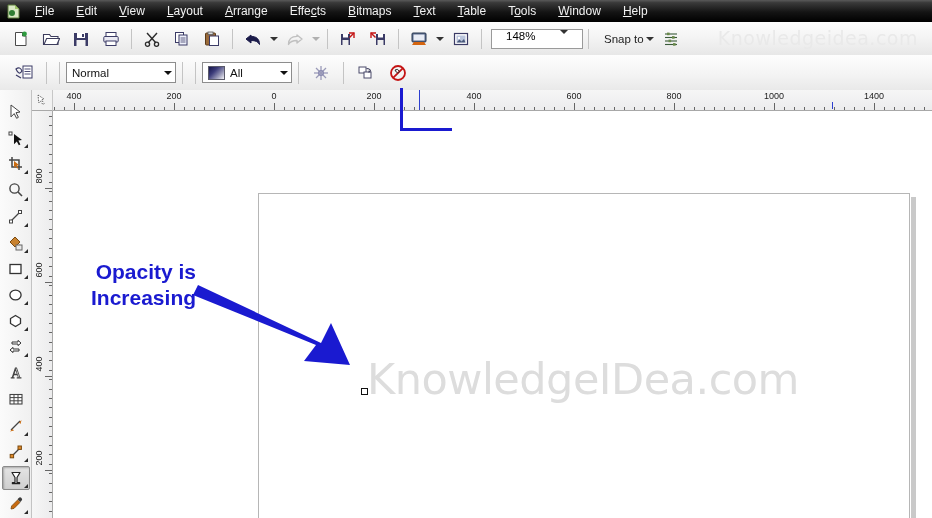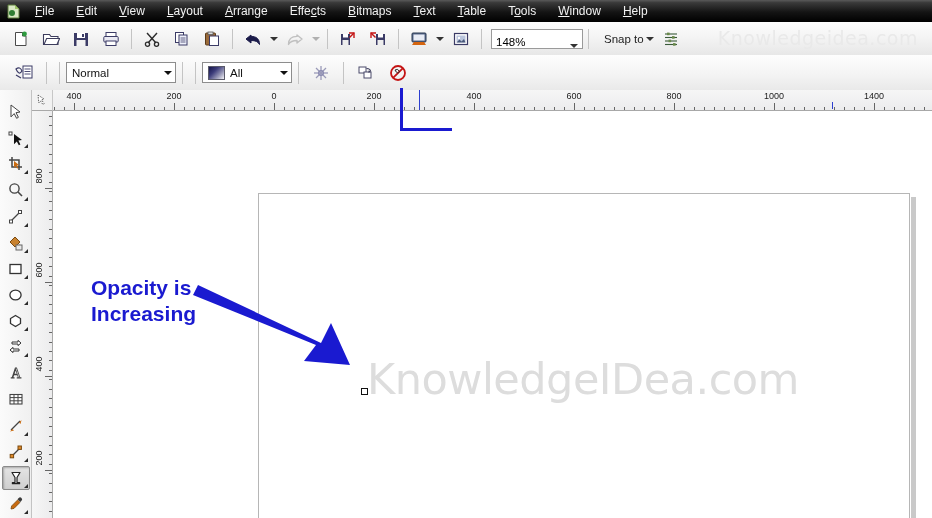--- a/index.html
+++ b/index.html
@@ -39,22 +39,22 @@
   .tb-caret{
     width:12px;height:24px;display:flex;align-items:center;justify-content:center;
   }
   .caret{
     width:0;height:0;border-left:4px solid transparent;border-right:4px solid transparent;
     border-top:4px solid #333;
   }
   .caret.dim{border-top-color:#b0b0b0;}
   .zoom-combo{
     width:92px;height:20px;background:#fff;border:1px solid #9a9a9a;
-    display:flex;align-items:flex-end;justify-content:space-between;
-    font-size:11.5px;color:#000;padding:0 4px;box-sizing:border-box;margin-left:4px;
+    display:flex;align-items:flex-start;justify-content:space-between;
+    font-size:11.5px;color:#000;padding:0 14px;box-sizing:border-box;margin-left:4px;
   }
   .snapto{font-size:11.5px;color:#222;margin-left:10px;white-space:nowrap;}
   .watermark-top{
     position:absolute;right:14px;top:27px;font-size:19px;color:#e9e9e9;
     font-family:"DejaVu Sans",sans-serif;letter-spacing:.5px;user-select:none;
   }
 
   
   .propbar{
     position:absolute;left:0;top:55px;width:932px;height:35px;
@@ -184,21 +184,21 @@
     position:absolute;left:308px;top:277px;width:5px;height:5px;
     background:#ffffff;border:1px solid #111;
   }
 
   
   .anno{
     position:absolute;color:#1a1ad0;font-weight:bold;
     font-family:"Liberation Sans",sans-serif;white-space:nowrap;
   }
   .anno-transp{left:459px;top:119px;font-size:21px;}
-  .anno-opacity{left:91px;top:275px;font-size:21px;line-height:26px;}
+  .anno-opacity{left:91px;top:259px;font-size:21px;line-height:26px;text-align:right;}
   .leader-v{position:absolute;left:400px;top:88px;width:3px;height:43px;background:#1a1ad0;}
   .leader-h{position:absolute;left:400px;top:128px;width:52px;height:3px;background:#1a1ad0;}
   .arrow-svg{position:absolute;left:190px;top:283px;}
 </style>
 </head>
 <body>
 
 <div id="app">
 
   <div class="menubar">

